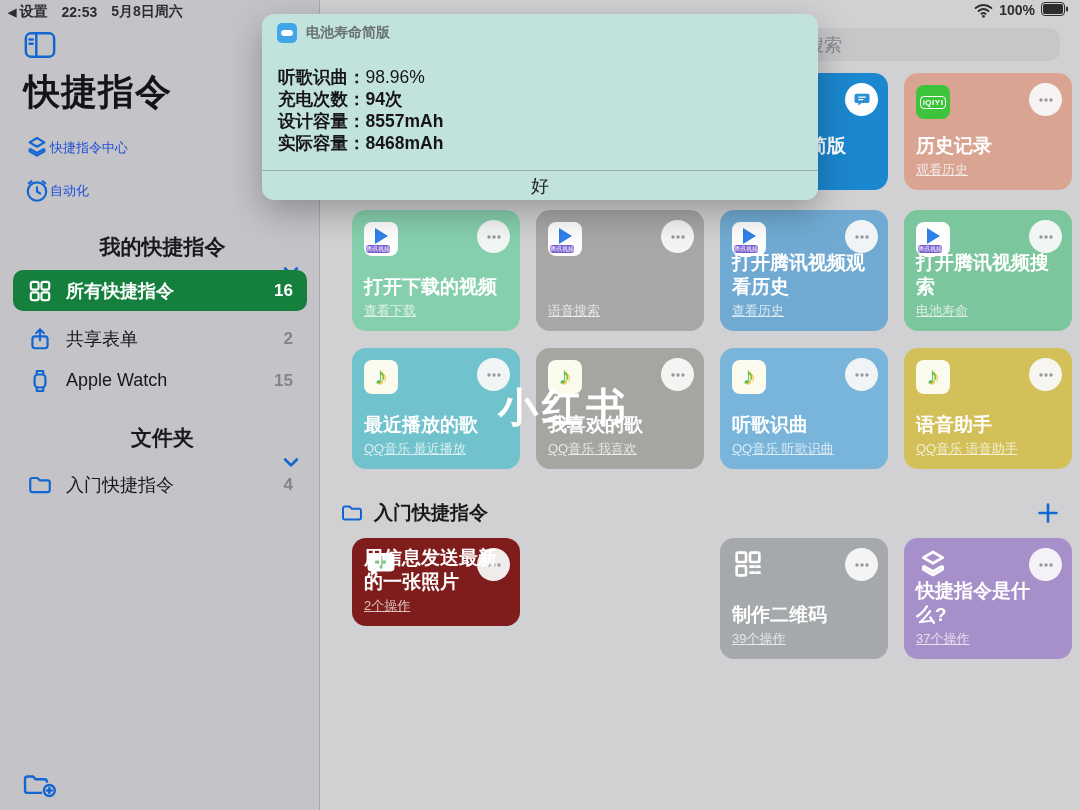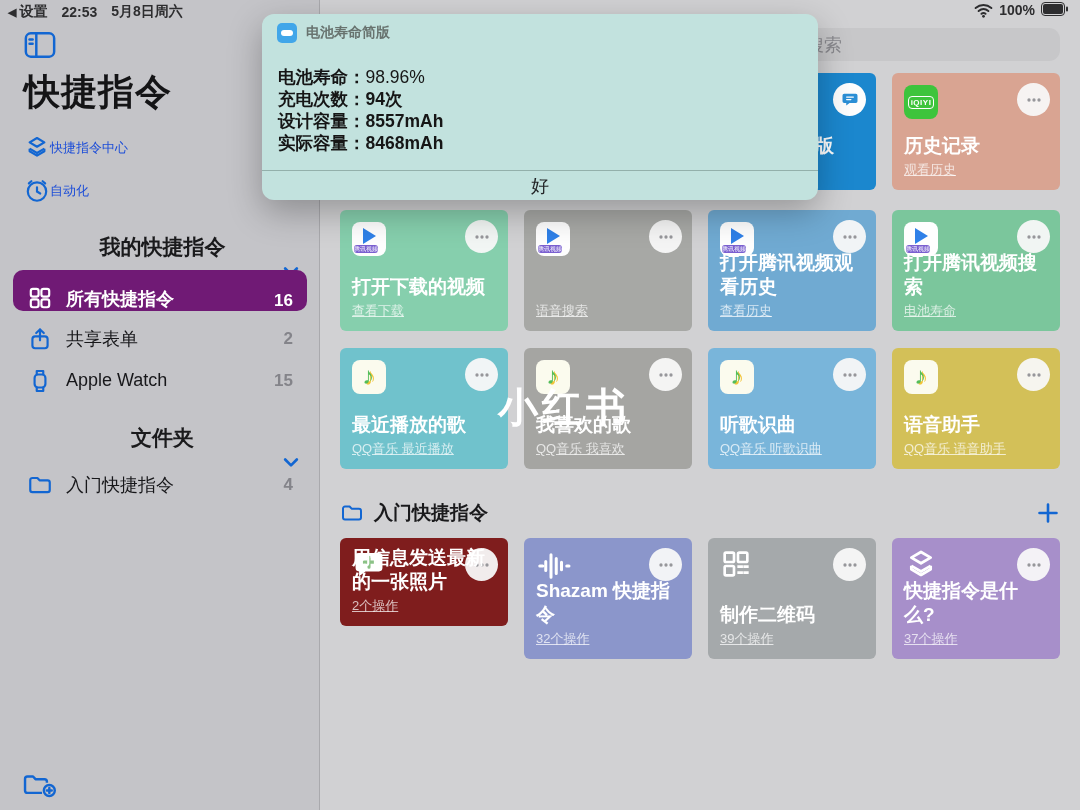--- a/index.html
+++ b/index.html
@@ -21,32 +21,32 @@
   .side-toggle{position:absolute;left:24px;top:30px;width:32px;height:30px;}
   .side-title{position:absolute;left:24px;top:68px;font-size:36px;font-weight:800;color:#141416;letter-spacing:1px;}
   .side-item{position:absolute;left:24px;right:16px;height:36px;display:flex;align-items:center;
              font-size:13px;color:#1d4ed8;}
   .side-header{position:absolute;left:24px;right:18px;display:flex;align-items:center;
                font-size:21px;font-weight:800;color:#1a1a1c;flex-direction:column;}
   .side-header .chev{margin-left:auto;width:20px;height:20px;color:#1266d2;}
   .side-row{position:absolute;left:13px;width:294px;height:41px;border-radius:10px;display:flex;
             align-items:center;gap:13px;padding:0 14px;box-sizing:border-box;font-size:18px;color:#17171a;}
   .side-row .cnt{margin-left:auto;color:#84848a;font-size:17px;font-weight:600;}
-  .side-row.sel{background:#701a75;color:#fff;align-items:flex-end;}
+  .side-row.sel{background:#15803d;color:#fff;}
   .side-row.sel .cnt{color:#fff;}
   .icon20{width:26px;height:26px;flex:0 0 auto;}
   .newfolder{position:absolute;left:22px;top:770px;width:34px;height:30px;}
 
   
   .search{position:absolute;left:564px;top:28px;width:496px;height:33px;background:#c7c7c9;
           border-radius:11px;display:flex;align-items:center;justify-content:center;gap:6px;
           color:#89898e;font-size:18px;z-index:5;}
   .search svg{width:18px;height:18px;}
 
-  .tile{position:absolute;width:168px;border-radius:6px;padding:12px;box-sizing:border-box;color:#fff;overflow:hidden;}
+  .tile{position:absolute;width:168px;border-radius:14px;padding:12px;box-sizing:border-box;color:#fff;overflow:hidden;margin-left:12px;}
   .tile .app{position:absolute;left:12px;top:12px;width:34px;height:34px;border-radius:8px;}
   .tile .dots{position:absolute;right:10px;top:10px;width:33px;height:33px;border-radius:50%;
               background:rgba(248,248,248,.95);display:flex;align-items:center;justify-content:center;}
   .tile .badge{position:absolute;right:10px;top:10px;width:33px;height:33px;border-radius:50%;
               background:#fdfdfd;display:flex;align-items:center;justify-content:center;}
   .tile .title{position:absolute;left:12px;right:12px;bottom:32px;font-size:19px;font-weight:600;line-height:24px;}
   .tile .sub{position:absolute;left:12px;bottom:11px;font-size:13px;color:rgba(255,255,255,.72);text-decoration:underline;}
   .tile .glyph{position:absolute;left:12px;top:10px;width:40px;height:40px;color:#fff;}
 
   
@@ -414,36 +414,20 @@
         <svg viewBox="0 0 24 24" width="20" height="20">
           <circle cx="6" cy="12" r="2" fill="#97979b"></circle>
           <circle cx="12" cy="12" r="2" fill="#97979b"></circle>
           <circle cx="18" cy="12" r="2" fill="#97979b"></circle>
         </svg>
       </span>
     <div class="title">用信息发送最新的一张照片</div>
     <div class="sub">2个操作</div>
   </div>
 
-  <div class="tile" style="left: 524px; top: 538px; height: 121px; background-color: rgb(139, 150, 203);">
-    <span class="glyph">
-      <svg viewBox="0 0 24 24" width="36" height="36" fill="none" stroke="#fff" stroke-width="2" stroke-linecap="round">
-          <path d="M2.5 12h2M6.5 9v6M10 4.5v15M13.5 7v10M17 9.5v5M20.5 12h1.5"></path>
-        </svg>
-    </span>
-    <span class="dots">
-        <svg viewBox="0 0 24 24" width="20" height="20">
-          <circle cx="6" cy="12" r="2" fill="#97979b"></circle>
-          <circle cx="12" cy="12" r="2" fill="#97979b"></circle>
-          <circle cx="18" cy="12" r="2" fill="#97979b"></circle>
-        </svg>
-      </span>
-    <div class="title">Shazam 快捷指令</div>
-    <div class="sub">32个操作</div>
-  </div>
 
   <div class="tile" style="left: 708px; top: 538px; height: 121px; background-color: rgb(165, 169, 171);">
     <span class="glyph">
       <svg viewBox="0 0 24 24" width="32" height="32" fill="none" stroke="#fff" stroke-width="2">
           <rect x="3.5" y="3.5" width="7" height="7" rx="1"></rect>
           <rect x="13.5" y="3.5" width="7" height="7" rx="1"></rect>
           <rect x="3.5" y="13.5" width="7" height="7" rx="1"></rect>
           <path d="M14 14h2.2M18.5 14h2M14 18.5h2.2M18.5 18.5h2" stroke-linecap="square"></path>
         </svg>
     </span>
@@ -478,21 +462,21 @@
   </div>
 
   <div class="watermark">小红书</div>
 
   <div class="dialog">
     <div class="dlg-head">
       <span class="dlg-appicon"></span>
       <span class="dlg-title">电池寿命简版</span>
     </div>
     <div class="dlg-body">
-      <div class="row"><span>电池寿命：</span><span class="v">98.96%</span></div>
+      <div class="row"><span>听歌识曲：</span><span class="v">98.96%</span></div>
       <div class="row"><span>充电次数：</span><span class="v">94次</span></div>
       <div class="row"><span>设计容量：</span><span class="v">8557mAh</span></div>
       <div class="row"><span>实际容量：</span><span class="v">8468mAh</span></div>
     </div>
     <div class="dlg-sep"></div>
     <div class="dlg-btn">好</div>
   </div>
 
 </div>
 

